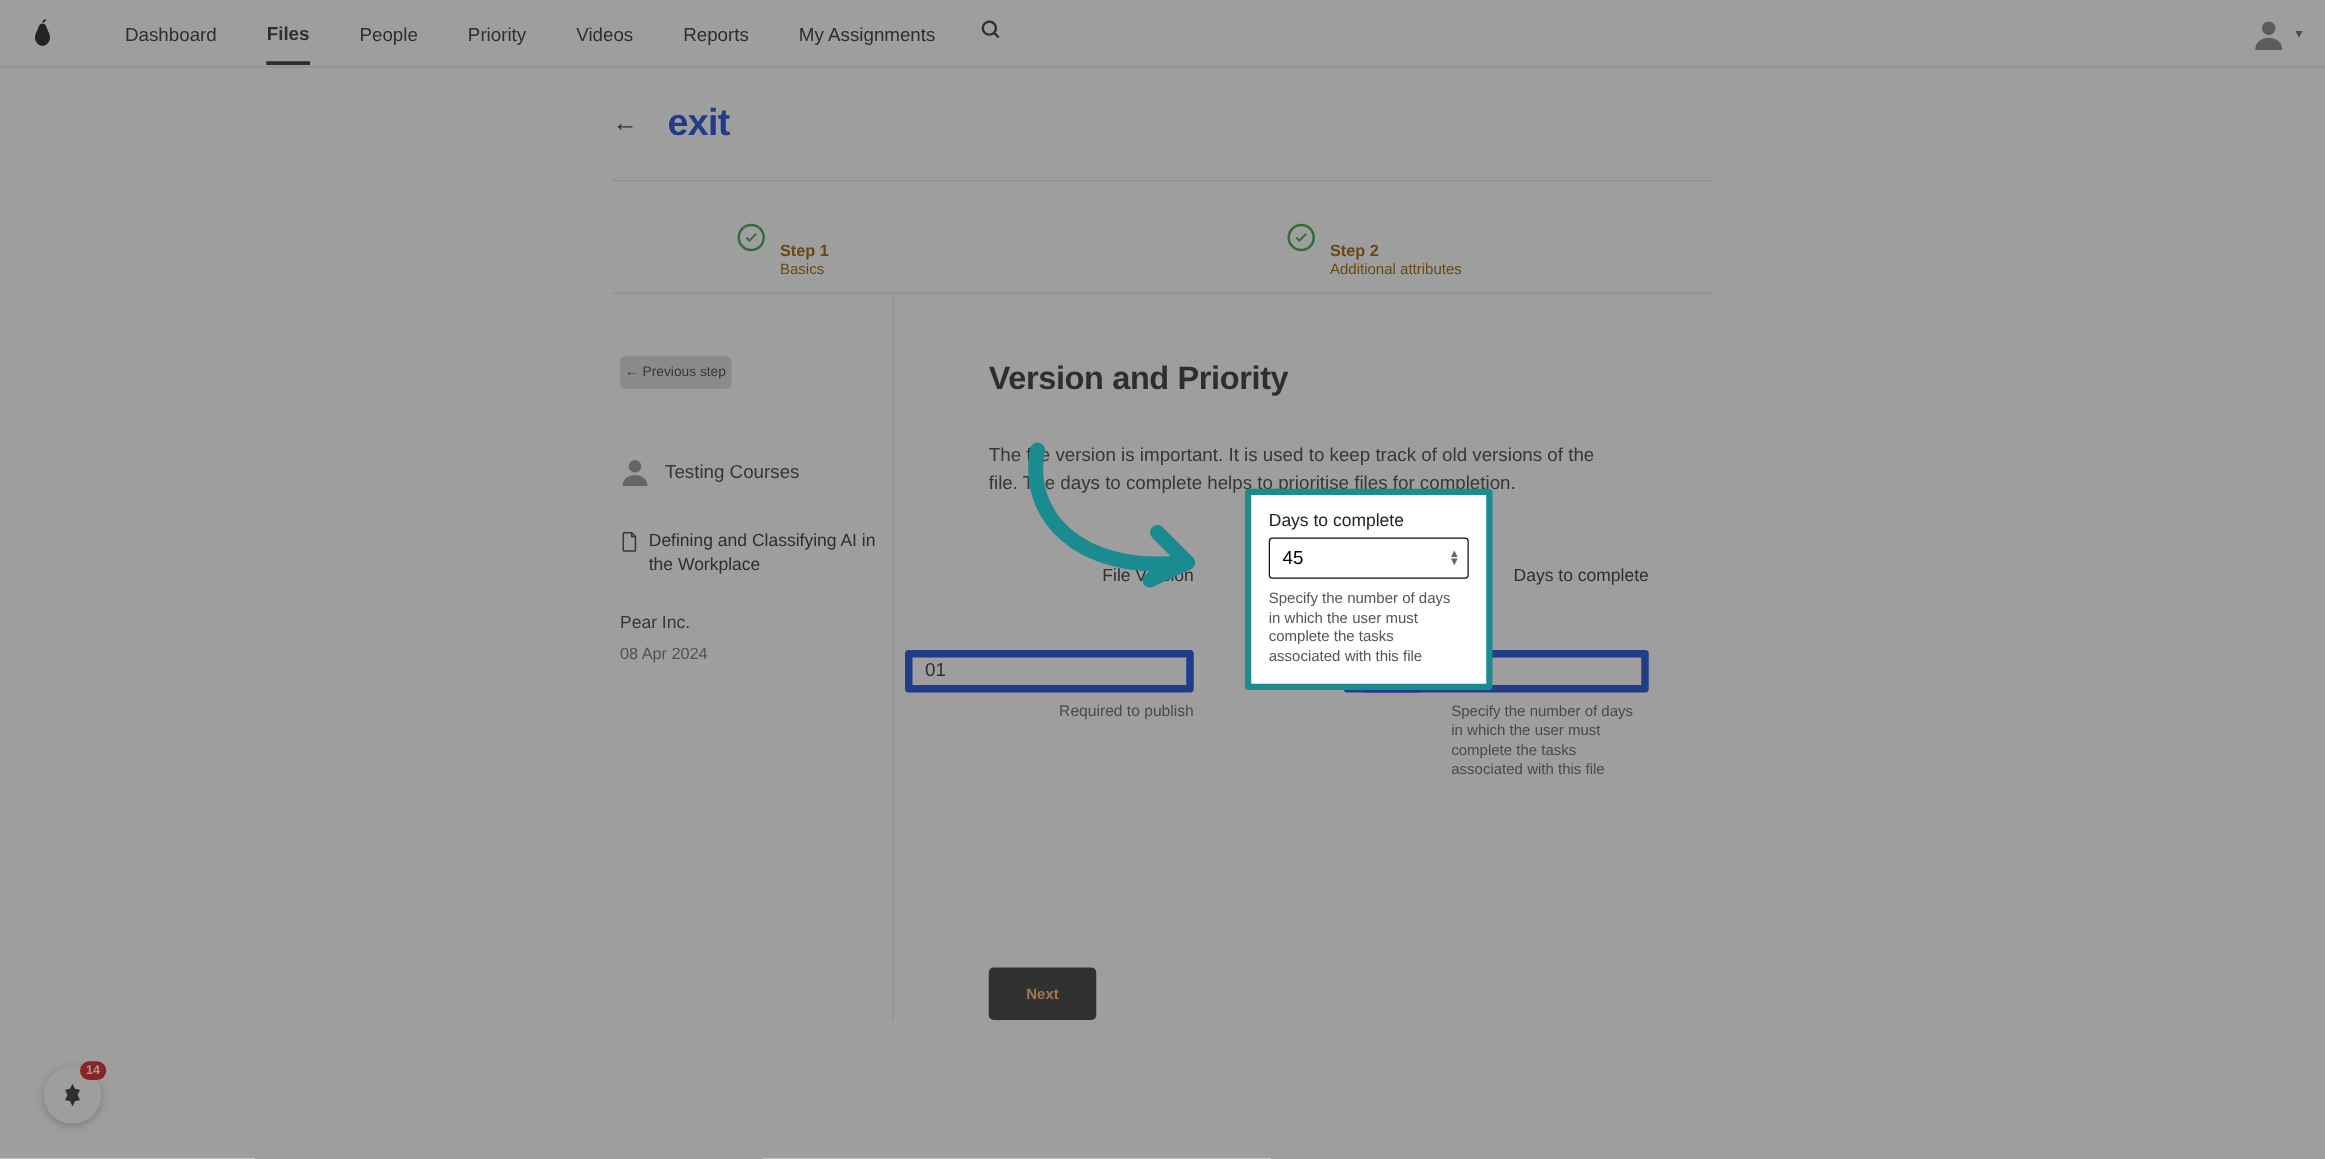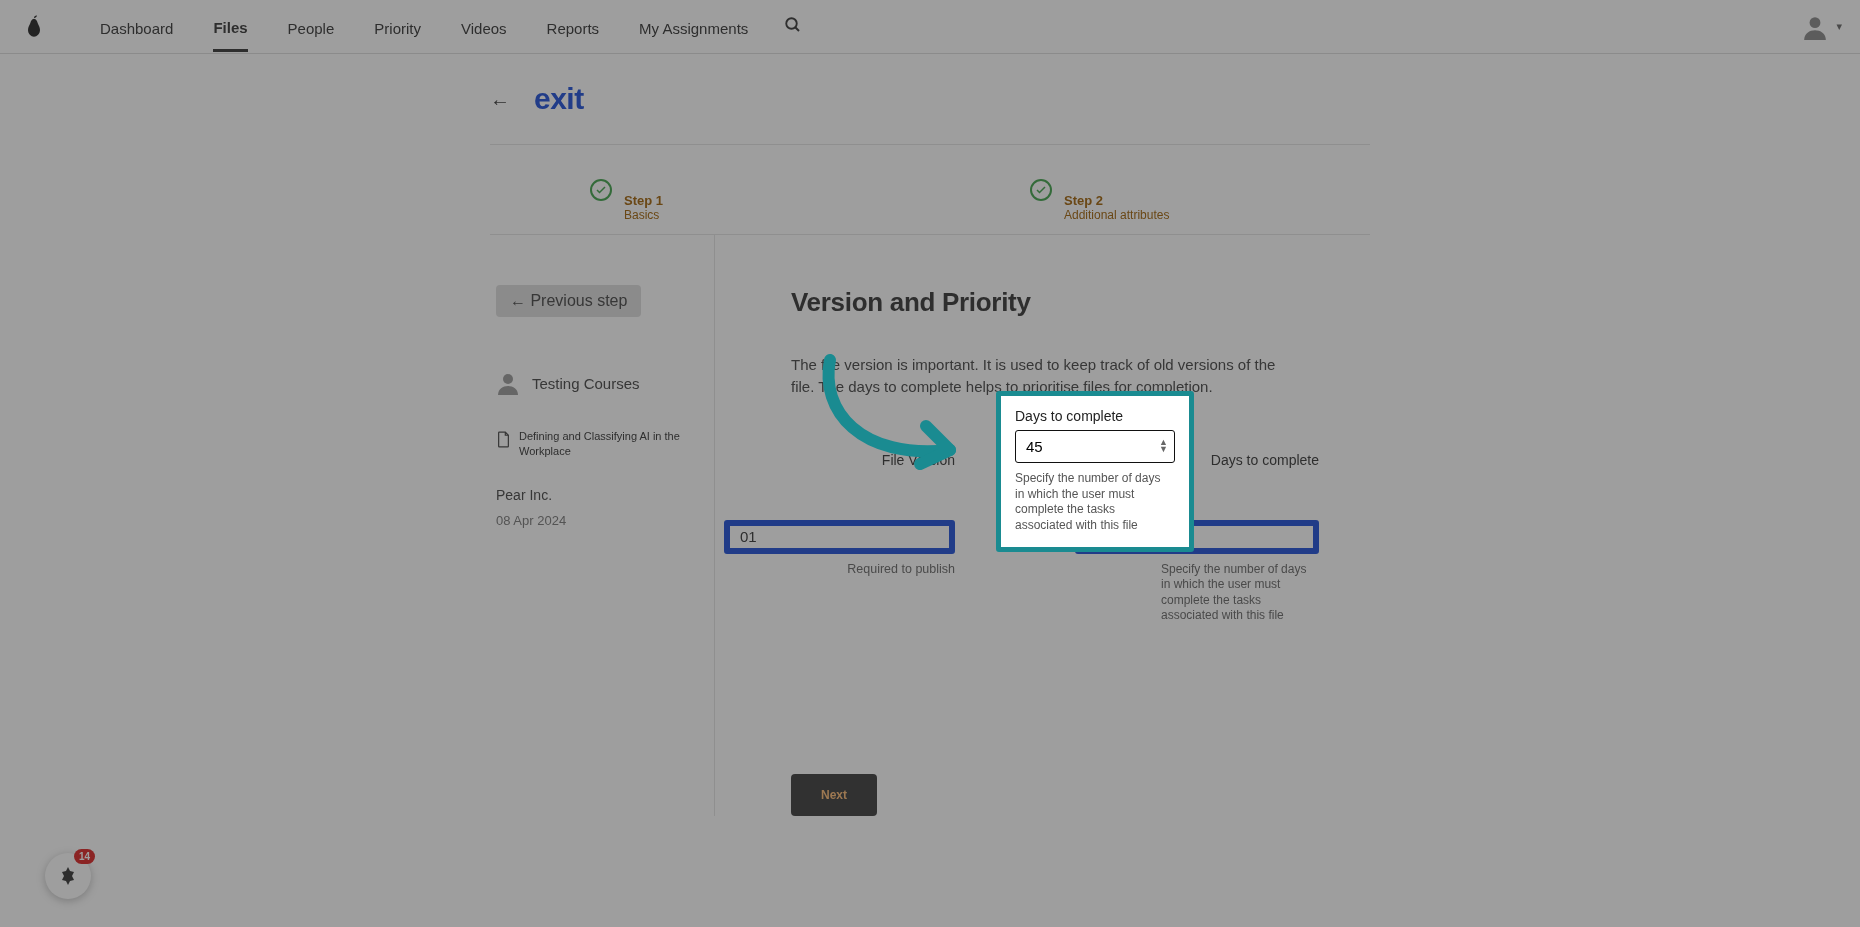--- a/index.html
+++ b/index.html
@@ -40,24 +40,24 @@
   .step.pending .step-circle { border:2px solid #888; }
   .step-txt .s1 { font-size:13px; font-weight:600; }
   .step-txt .s2 { font-size:12px; }
   .step.done .step-txt { color:#a16207;margin-top:36px; }
   .step.pending .step-txt { color:#555; }
 
   .two-col { display:flex; min-height: 560px; }
   .leftcol { width: 225px; padding: 50px 0 0 6px; border-right:1px solid #e3e3e3; }
   .rightcol { flex:1; padding: 52px 0 0 76px; }
 
-  .prev-btn { background:#dcdcdc; border:none; border-radius:4px; padding:7px 14px; font-size:16px; color:#444; cursor:pointer; }
+  .prev-btn { background:#dcdcdc; border:none; border-radius:4px; padding:7px 4px; font-size:11px; color:#444; cursor:pointer; }
   .side-user { display:flex; align-items:center; gap:12px; margin-top: 54px; font-size:15px; color:#444; }
   .side-user .uicon { width:24px;height:24px; }
-  .file-title-row { display:flex; align-items:flex-start; gap:8px; margin-top: 34px; color:#333; font-size:11px; line-height:1.35; }
+  .file-title-row { display:flex; align-items:flex-start; gap:8px; margin-top: 34px; color:#333; font-size:14px; line-height:1.35; }
   .file-title-row .ficon { margin-top:2px; flex-shrink:0; }
   .org { margin-top: 28px; font-size:14px; color:#444; }
   .date { margin-top: 10px; font-size:13px; color:#777; }
 
   .h-section { font-size:26px; font-weight:800; color:#333; letter-spacing:-0.3px; }
   .desc { margin-top: 36px; font-size:15px; color:#444; line-height:1.45; max-width:490px; }
 
   .form-row { display:flex; gap:18px; margin-top: 54px; }
   .fld { display:flex; flex-direction:column;align-items:flex-end; }
   .fld label { font-size:14px; color:#333; margin-bottom:6px; }
@@ -80,21 +80,21 @@
   .highlight-box label { font-size:14px; color:#222; display:block; margin-bottom:6px; }
   .hinp-wrap { position:relative; width:160px; }
   .hinp { width:100%; height:33px; border:1.5px solid #111; border-radius:3px; padding:0 24px 0 10px; font-size:15px; }
   .spin { position:absolute; right:7px; top:50%; transform:translateY(-50%); font-size:9px; color:#666; line-height:0.85; pointer-events:none; }
   .hhint { font-size:12px; color:#555; margin-top:8px; max-width:152px; line-height:1.3; }
 
   
   .arrow-anno { position:absolute; z-index:9; pointer-events:none; }
 
   
-  .chat-widget { position:absolute; left:45px; bottom:28px; width:46px; height:46px; border-radius:50%; background:#fff; box-shadow:0 2px 8px rgba(0,0,0,0.25); display:flex; align-items:center; justify-content:center; cursor:pointer; z-index:3; }
+  .chat-widget { position:absolute; left:35px; bottom:28px; width:46px; height:46px; border-radius:50%; background:#fff; box-shadow:0 2px 8px rgba(0,0,0,0.25); display:flex; align-items:center; justify-content:center; cursor:pointer; z-index:3; }
   .chat-widget svg { width:24px; height:24px; }
   .badge { position:absolute; top:-4px; right:-4px; background:#d22; color:#fff; font-size:10px; font-weight:700; padding:2px 5px; border-radius:9px; }
 </style>
 </head>
 <body>
 
 <div class="app">
 
   <div class="topnav">
     <div class="logo">

